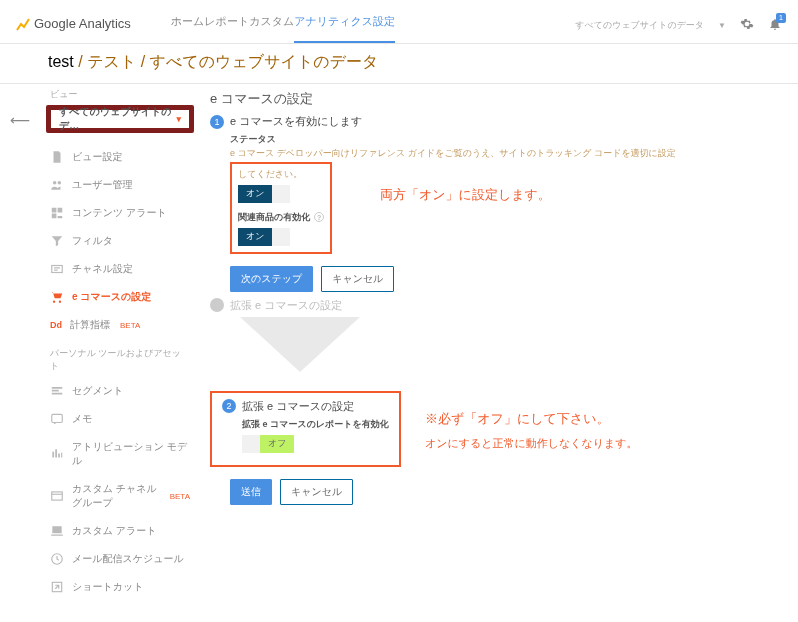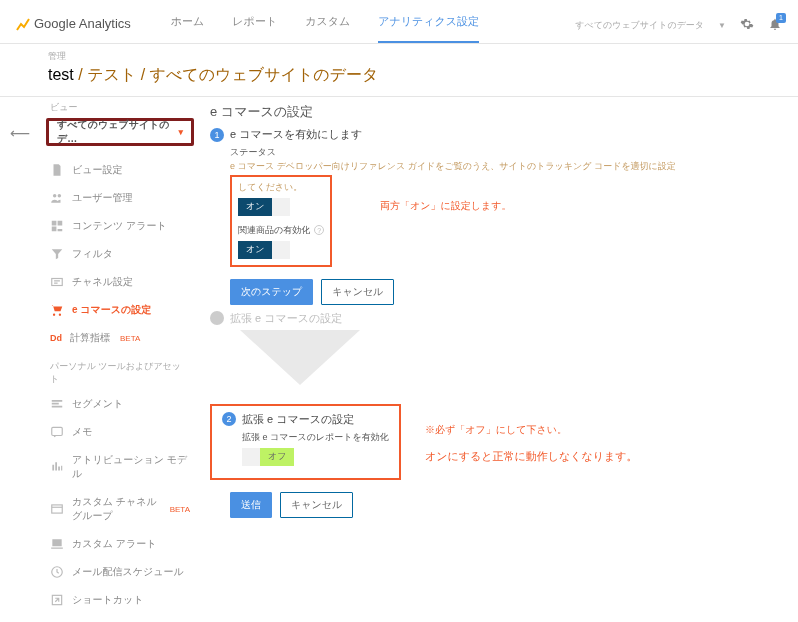--- a/index.html
+++ b/index.html
@@ -3,72 +3,72 @@
 <meta charset="utf-8">
 <style>
   * { box-sizing: border-box; }
   html,body { margin:0; padding:0; font-family:"Helvetica Neue",Arial,"Hiragino Kaku Gothic ProN","Meiryo",sans-serif; background:#fff; color:#333; }
   body { width:798px; height:622px; overflow:hidden; font-size:11px; }
 
   
   .topbar { height:44px; border-bottom:1px solid #e5e5e5; display:flex; align-items:flex-end; padding:0 16px; }
   .logo { display:flex; align-items:center; font-size:13px; color:#555; margin-bottom:12px; margin-right:40px;margin-top:48px;}
   .logo svg { margin-right:4px; }
-  .tabs { display:flex; gap:28px; height:100%; align-items:flex-end; }
+  .tabs { display:flex; height:100%; align-items:flex-end; }
   .tab { font-size:11px; color:#888; padding-bottom:12px; border-bottom:2px solid transparent; cursor:pointer;}
   .tab.active { color:#4a90e2; border-bottom-color:#4a90e2; }
   .top-right { margin-left:auto; display:flex; align-items:center; gap:14px; margin-bottom:10px;}
   .scope { font-size:9px; color:#aaa; }
   .gear,.bell { color:#888; cursor:pointer; position:relative;}
   .bell .badge { position:absolute; top:-4px; right:-4px; background:#4a90e2; color:#fff; font-size:7px; width:10px; height:10px; border-radius:2px; text-align:center; line-height:10px;}
 
   
   .bc-row { padding:6px 48px 10px; border-bottom:1px solid #e5e5e5;}
   .bc-label { font-size:9px; color:#aaa;}
   .bc-main { font-size:16px; margin-top:2px;}
   .bc-main .strong { color:#000; }
   .bc-main .rest { color:#a16207; }
 
   
   .body { display:flex; height:calc(622px - 44px - 48px); }
   .back-col { width:40px; padding-top:28px; text-align:center;}
   .side { width:160px; padding:4px 0 0 0;}
   .view-label{ font-size:9px; color:#aaa; padding-left:10px;}
-  .view-select{ margin:4px 6px 10px 6px; border:3px solid #7f1d1d; border-radius:2px; height:28px; display:flex; align-items:center; padding:0 8px; font-size:10px; font-weight:bold; color:#555; justify-content:space-between; cursor:pointer;}
+  .view-select{ margin:4px 6px 10px 6px; border:5px solid #7f1d1d; border-radius:2px; height:28px; display:flex; align-items:center; padding:0 8px; font-size:10px; font-weight:bold; color:#555; justify-content:space-between; cursor:pointer;}
   .side-item { display:flex; align-items:center; gap:8px; padding:7px 10px; font-size:10px; color:#888; cursor:pointer;}
   .side-item.active { color:#f25a2b; font-weight:bold;}
   .side-item .beta { color:#f25a2b; font-size:8px; margin-left:2px;}
   .side-item .ddlbl { color:#f25a2b; font-size:9px; font-weight:bold;}
   .side-group { font-size:9px; color:#aaa; padding:8px 10px 4px;}
   .side svg { flex:0 0 14px; }
 
   .main { flex:1; padding:6px 10px 0 10px; position:relative;}
   .h1 { font-size:13px; color:#555; margin-bottom:6px;}
   .step-row { display:flex; align-items:center; gap:6px; margin-top:2px;}
   .step-num { width:14px; height:14px; border-radius:50%; background:#4a90e2; color:#fff; font-size:9px; display:flex; align-items:center; justify-content:center;}
   .step-num.grey { background:#ccc;}
   .step-title { font-size:11px; color:#444;}
   .step-body { margin-left:20px; }
-  .label-b { font-size:9px; font-weight:normal; color:#555; margin-top:4px;}
+  .label-b { font-size:9px; font-weight:bold; color:#555; margin-top:4px;}
   .help { font-size:9px; color:#c49a60; margin-top:2px; line-height:1.3;}
   .help2{ font-size:9px; color:#c49a60;}
   .outline-red { border:2px solid #f25a2b; padding:4px 6px 6px; display:inline-block; margin-top:2px;}
   .toggle { display:inline-flex; margin-top:4px;}
   .toggle .on,.toggle .off{ font-size:9px; height:18px; display:flex; align-items:center; padding:0 8px;}
   .toggle .on{ background:#0c4a6e; color:#fff;}
   .toggle .off{ background:#f1f1f1; color:#888;}
   .toggle.offstate .on{ background:#f1f1f1; width:18px; padding:0;}
   .toggle.offstate .off{ background:#bef264; color:#666;}
   .q { display:inline-block;width:10px;height:10px;border:1px solid #ccc;border-radius:50%;font-size:7px;color:#bbb;text-align:center;line-height:10px;margin-left:4px;vertical-align:middle;}
   .btn-row { margin:12px 0 6px 20px; display:flex; gap:8px;}
   .btn { font-size:10px; padding:5px 10px; border:1px solid #0369a1; background:#fff; color:#666; cursor:pointer; border-radius:1px;}
   .btn.primary { background:#4a90e2; border-color:#4a90e2; color:#fff;}
 
   .arrow-down { margin:4px 0 10px 20px;}
-  .annot { position:absolute; color:#f25a2b; font-size:10px;}
+  .annot { position:absolute; color:#f25a2b; font-size:13px;}
   .annot.small { font-size:11px;}
 </style>
 </head>
 <body>
 
 <div class="topbar">
   <div class="logo">
     <svg width="14" height="14" viewBox="0 0 14 14">
         <path d="M1 13 L5 7 L8 10 L13 2" stroke="#f9ab00" stroke-width="2" fill="none"></path>
       </svg>
@@ -91,21 +91,20 @@
     <span class="bell">
       <svg width="14" height="14" viewBox="0 0 24 24" fill="#888">
           <path d="M12 22a2 2 0 002-2h-4a2 2 0 002 2zm6-6V11a6 6 0 00-5-5.9V4a1 1 0 10-2 0v1.1A6 6 0 006 11v5l-2 2v1h16v-1z"></path>
         </svg>
       <span class="badge">1</span>
     </span>
   </div>
 </div>
 
 <div class="bc-row">
-  <div class="bc-label">管理</div>
   <div class="bc-main">
     <span class="strong">test</span><span class="rest"> / テスト / すべてのウェブサイトのデータ</span>
   </div>
 </div>
 
 <div class="body">
   <div class="back-col">
     <span style="cursor:pointer;color:#888;font-size:14px;">⟵</span>
   </div>
 

